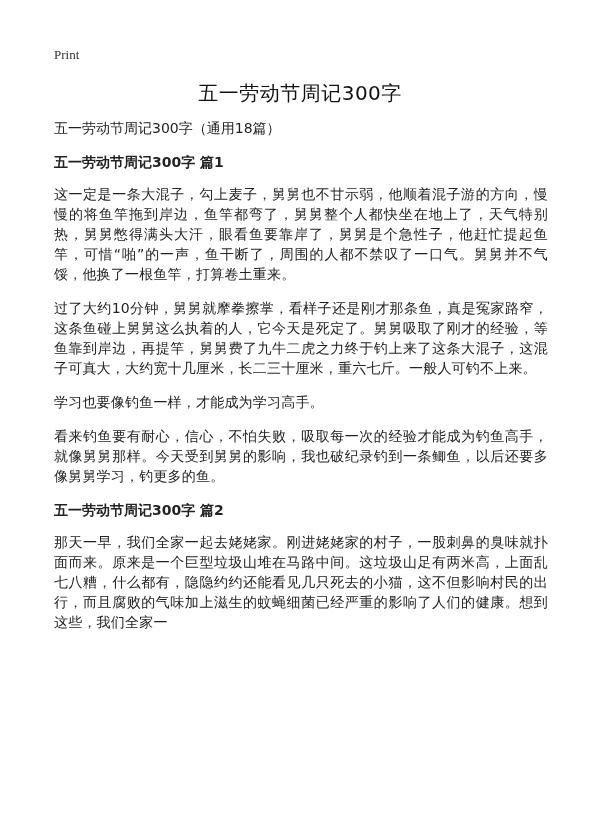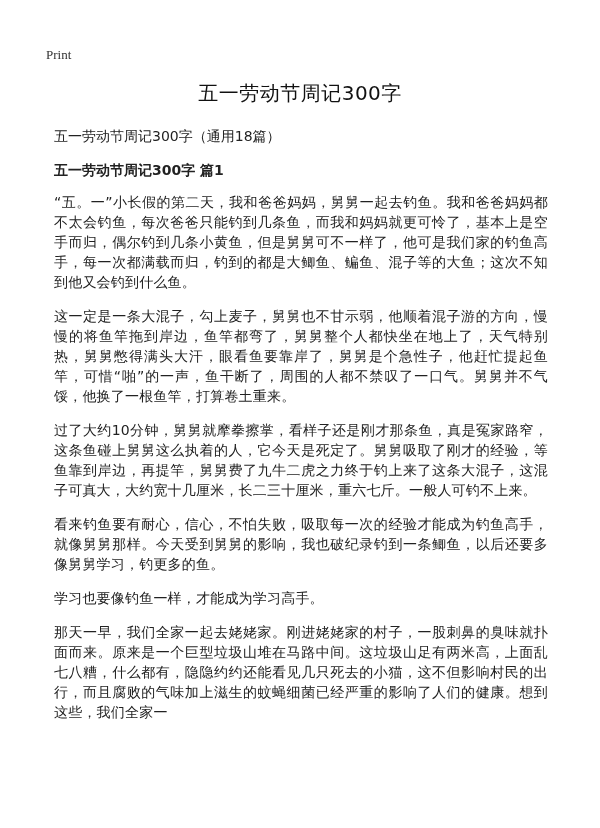--- a/index.html
+++ b/index.html
@@ -3,54 +3,54 @@
 <meta charset="utf-8">
 <style>
   html, body { margin: 0; padding: 0; background: #ffffff; }
   body {
     width: 600px; height: 828px; overflow: hidden;
     font-family: "DejaVu Sans", "Liberation Sans", sans-serif;
     color: #222;
   }
   .page { position: relative; width: 600px; height: 828px; }
   .print {
-    position: absolute; left: 46px; top: 47px;
+    position: absolute; left: 54px; top: 47px;
     font-family: "Liberation Serif", "DejaVu Serif", serif;
     font-size: 13px; color: #333;
   }
   .title {
     position: absolute; left: 0; width: 600px; top: 80px;
     text-align: center; font-size: 20px; color: #111; letter-spacing: 0.5px;
   }
   .content {
     position: absolute; left: 54px; top: 118px; width: 494px;
   }
-  .subtitle { font-size: 14px; margin: 8px 0 14px 0; line-height: 20px; }
+  .subtitle { font-size: 14px; margin: 0 0 14px 0; line-height: 20px; }
   .section-heading { font-size: 14px; font-weight: bold; margin: 4px 0 12px 0; line-height: 20px; }
   .para {
     font-size: 14px; line-height: 20px; margin: 0 0 14px 0;
     text-align: justify; letter-spacing: 0.2px;
   }
 </style>
 </head>
 <body>
 
 <div class="page">
   <div class="print">Print</div>
   <div class="title">五一劳动节周记300字</div>
 
   <div class="content">
     <p class="subtitle">五一劳动节周记300字（通用18篇）</p>
 
     <section>
       <p class="section-heading">五一劳动节周记300字 篇1</p>
-      <p class="para">“五。一”小长假的第二天，我和爸爸妈妈，舅舅一起去钓鱼。我和爸爸妈妈都不太会钓鱼，每次爸爸只能钓到几条鱼，而我和妈妈就更可怜了，基本上是空手而归，偶尔钓到几条小黄鱼，但是舅舅可不一样了，他可是我们家的钓鱼高手，每一次都满载而归，钓到的都是大鲫鱼、鳊鱼、混子等的大鱼；这次不知到他又会钓到什么鱼。</p>
       <p class="para">这一定是一条大混子，勾上麦子，舅舅也不甘示弱，他顺着混子游的方向，慢慢的将鱼竿拖到岸边，鱼竿都弯了，舅舅整个人都快坐在地上了，天气特别热，舅舅憋得满头大汗，眼看鱼要靠岸了，舅舅是个急性子，他赶忙提起鱼竿，可惜“啪”的一声，鱼干断了，周围的人都不禁叹了一口气。舅舅并不气馁，他换了一根鱼竿，打算卷土重来。</p>
       <p class="para">过了大约10分钟，舅舅就摩拳擦掌，看样子还是刚才那条鱼，真是冤家路窄，这条鱼碰上舅舅这么执着的人，它今天是死定了。舅舅吸取了刚才的经验，等鱼靠到岸边，再提竿，舅舅费了九牛二虎之力终于钓上来了这条大混子，这混子可真大，大约宽十几厘米，长二三十厘米，重六七斤。一般人可钓不上来。</p>
+      <p class="para">学习也要像钓鱼一样，才能成为学习高手。</p>
       <p class="para">看来钓鱼要有耐心，信心，不怕失败，吸取每一次的经验才能成为钓鱼高手，就像舅舅那样。今天受到舅舅的影响，我也破纪录钓到一条鲫鱼，以后还要多像舅舅学习，钓更多的鱼。</p>
-      <p class="para">学习也要像钓鱼一样，才能成为学习高手。</p>
     </section>
 
     <section>
+      <p class="section-heading">五一劳动节周记300字 篇2</p>
       <p class="para">那天一早，我们全家一起去姥姥家。刚进姥姥家的村子，一股刺鼻的臭味就扑面而来。原来是一个巨型垃圾山堆在马路中间。这垃圾山足有两米高，上面乱七八糟，什么都有，隐隐约约还能看见几只死去的小猫，这不但影响村民的出行，而且腐败的气味加上滋生的蚊蝇细菌已经严重的影响了人们的健康。想到这些，我们全家一</p>
     </section>
   </div>
 </div>
 
 </body></html>

